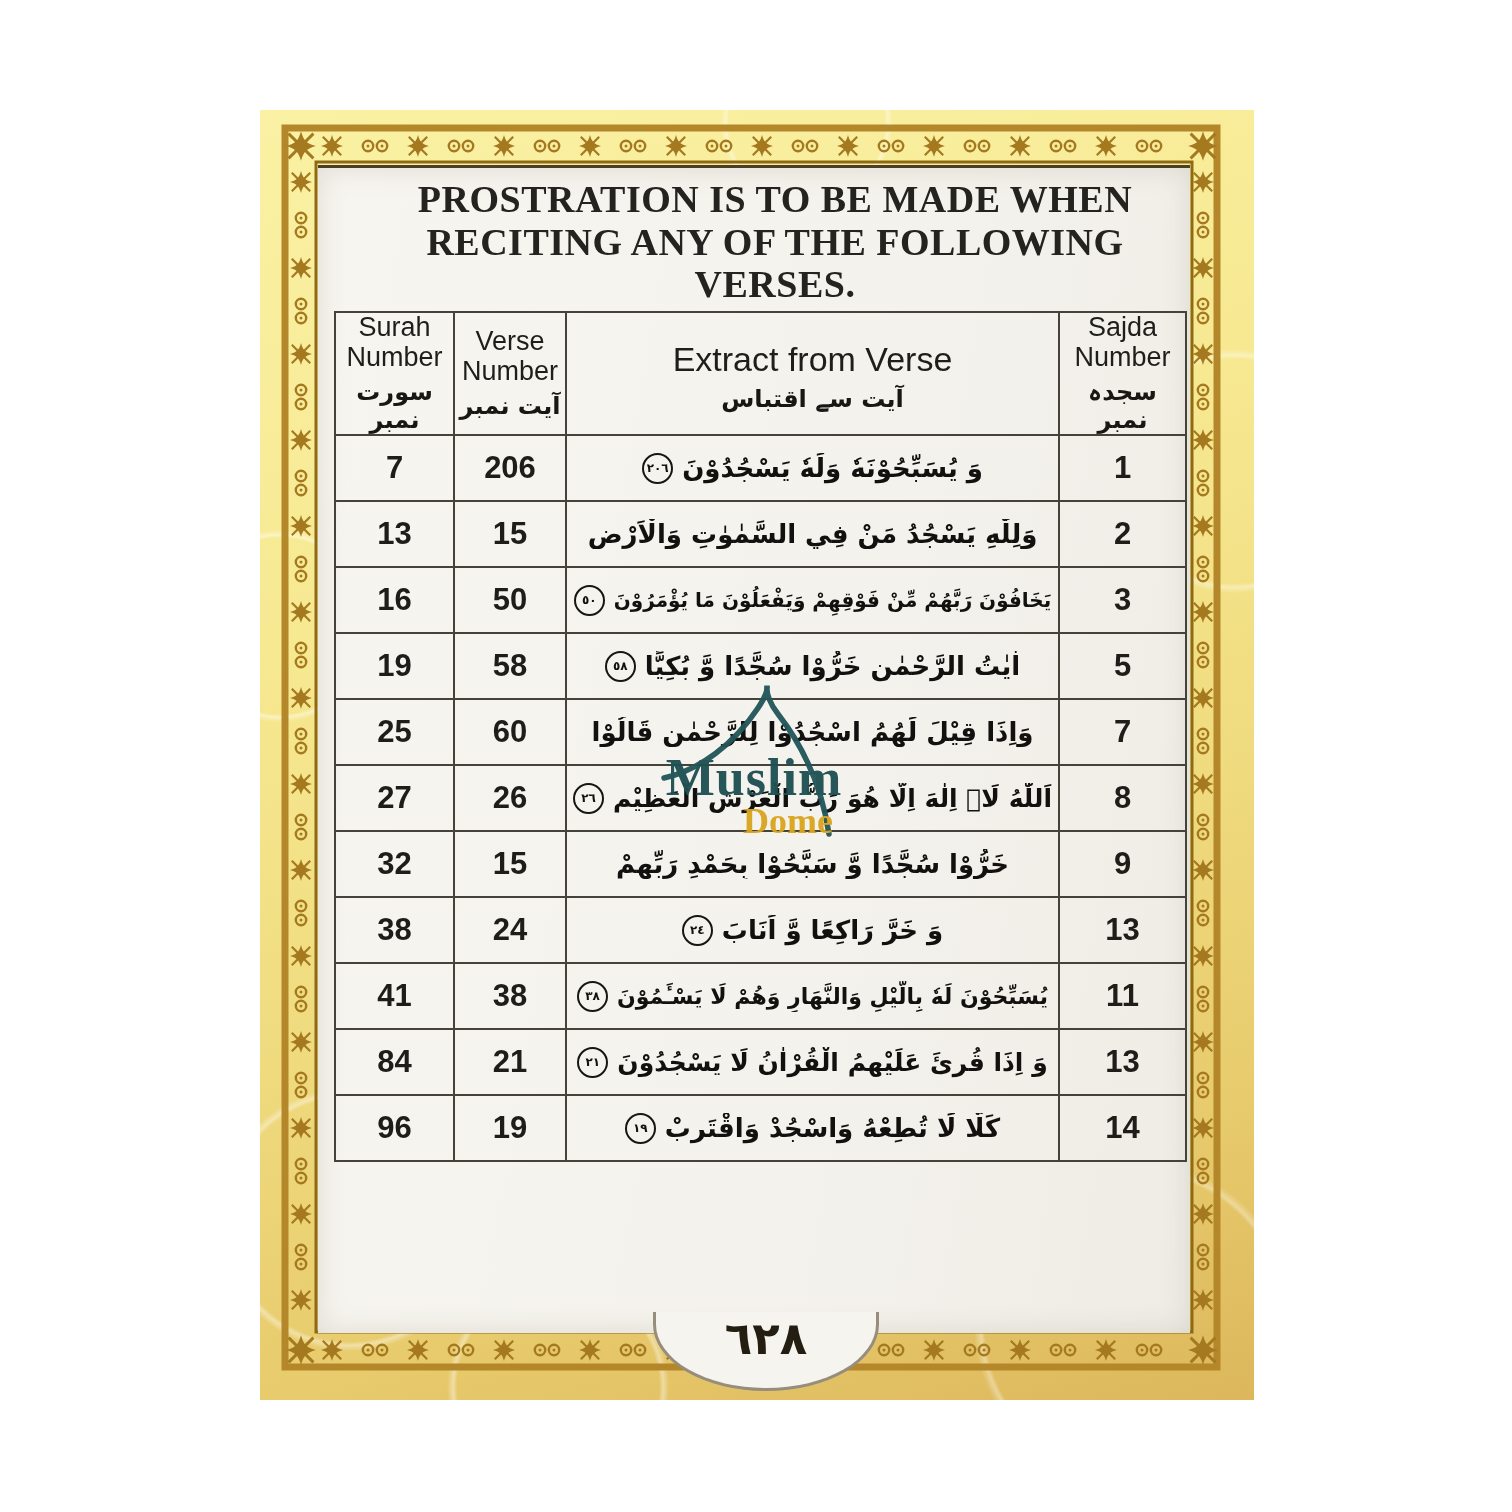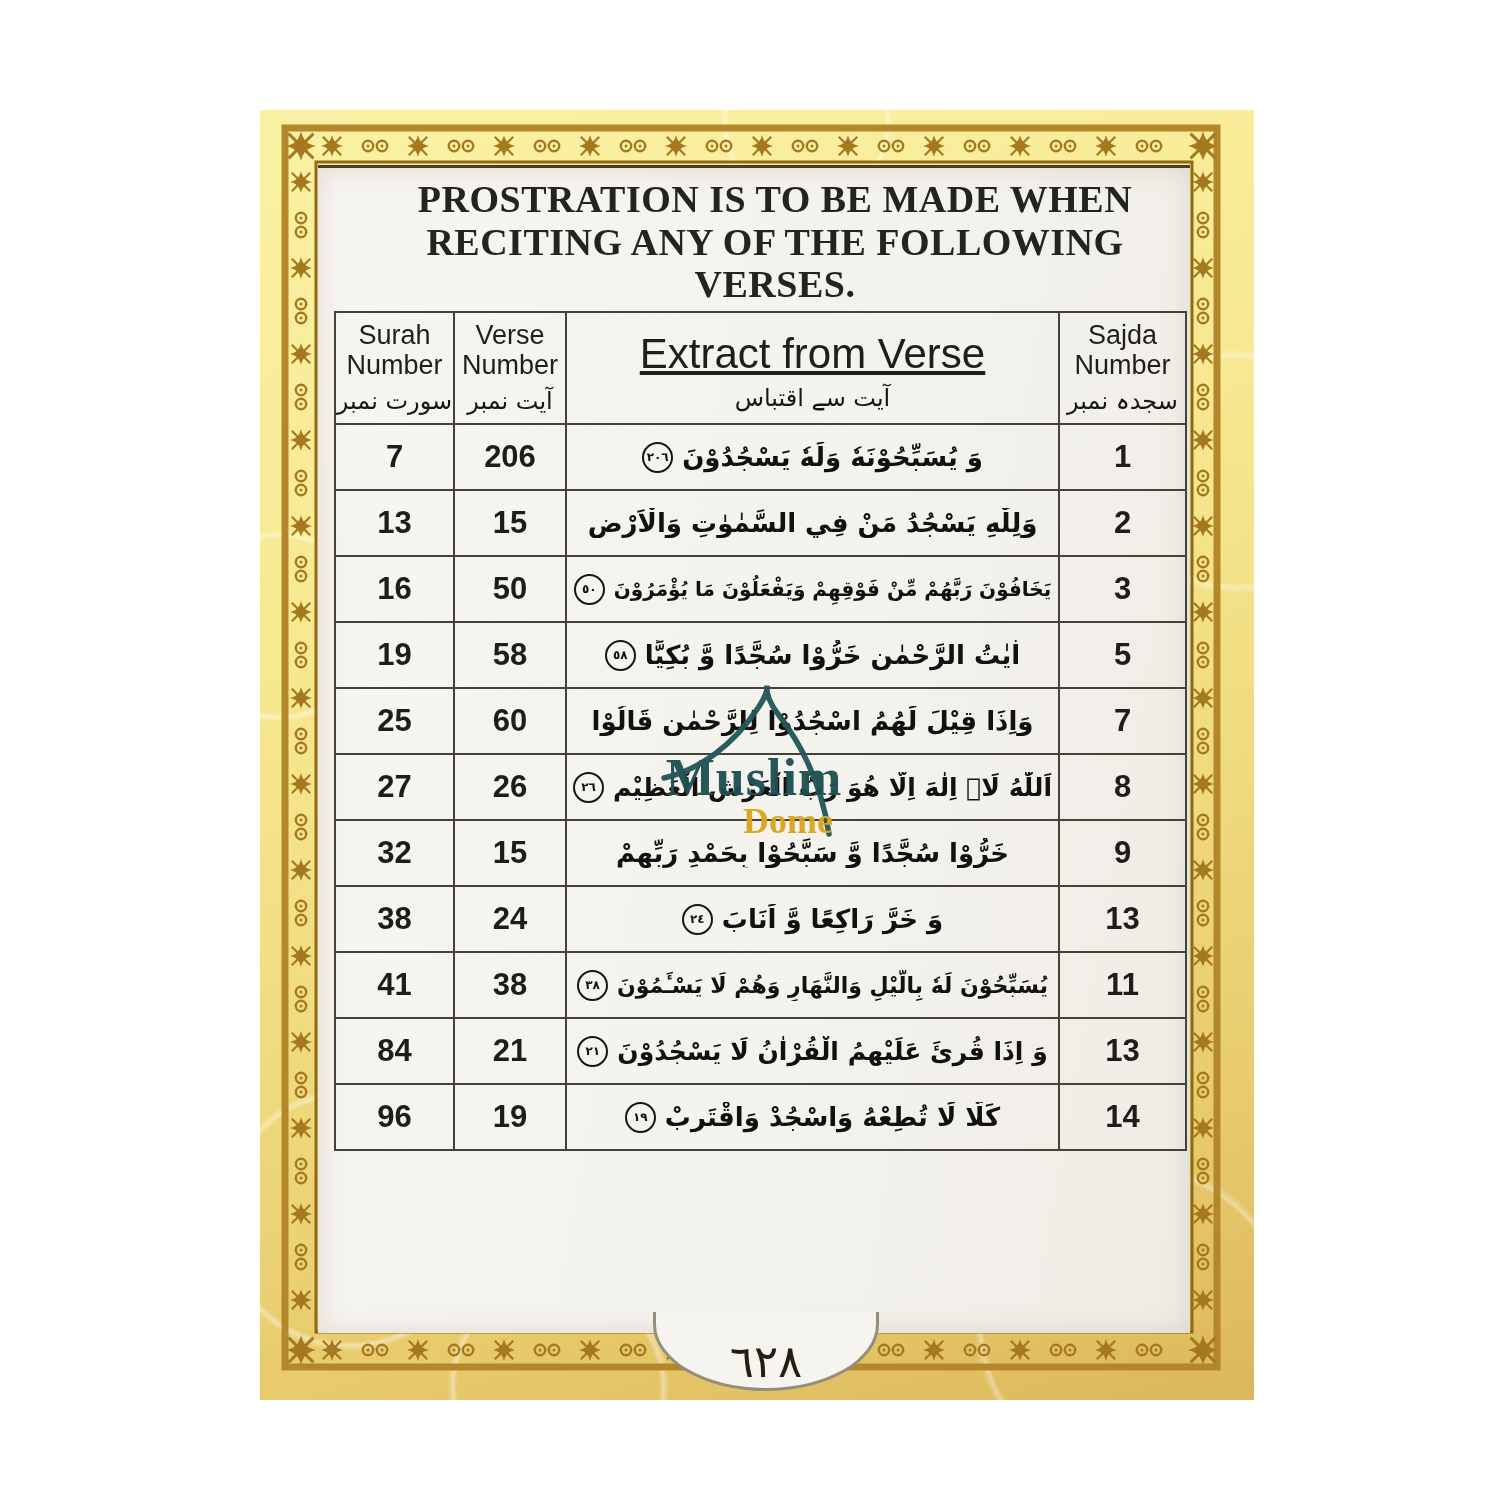--- a/index.html
+++ b/index.html
@@ -40,22 +40,22 @@
   }
   table.sajda col.c-surah{width:119px;}
   table.sajda col.c-verse{width:112px;}
   table.sajda col.c-extract{width:493px;}
   table.sajda col.c-sajda{width:127px;}
   table.sajda td,table.sajda th{
     border:2px solid #45423a;padding:0;vertical-align:middle;text-align:center;
   }
   tr.hdr th{height:110px;font-weight:normal;border-radius:19px;}
   .hdr-en{font-size:27px;line-height:1.1;color:#1f1e1b;}
-  .hdr-en-big{font-size:42px;color:#1f1e1b;padding-top:6px;text-decoration:underline;}
-  .hdr-ur{font-family:"DejaVu Sans",sans-serif;font-size:24px;font-weight:normal;
+  .hdr-en-big{font-size:34px;color:#1f1e1b;padding-top:6px;}
+  .hdr-ur{font-family:"DejaVu Sans",sans-serif;font-size:24px;font-weight:bold;
           color:#181714;margin-top:6px;direction:rtl;}
   tr.data td{height:64px;}
   .num{font-size:31px;font-weight:bold;color:#1e1d1a;}
   .ayah{
     direction:rtl;font-family:"DejaVu Sans",sans-serif;font-weight:bold;
     font-size:26px;color:#12110f;white-space:nowrap;
     display:flex;align-items:center;justify-content:center;gap:9px;
     padding:0 6px;overflow:hidden;
   }
   .marker-wrap{position:relative;display:inline-flex;align-items:center;justify-content:center;}
@@ -67,22 +67,22 @@
   .marker-label{
     position:absolute;top:-15px;right:-6px;font-size:10px;font-weight:normal;
     white-space:nowrap;color:#17160f;
   }
   
   .pagenum-tab{
     position:absolute;left:393px;top:1202px;width:220px;height:76px;z-index:4;
     background:#f6f4ee;
     border:3px solid rgba(72,57,31,.55);border-top:none;
     border-radius:0 0 115px 115px / 0 0 68px 68px;
-    display:flex;align-items:flex-end;justify-content:center;
-    font-family:"DejaVu Sans",sans-serif;font-weight:normal;font-size:45px;color:#241d12;
+    display:flex;align-items:flex-start;justify-content:center;
+    font-family:"DejaVu Sans",sans-serif;font-weight:bold;font-size:45px;color:#241d12;
   }
   
   .watermark{position:absolute;left:392px;top:572px;z-index:6;opacity:.96;}
 </style>
 </head>
 <body>
 
 <div class="photo">
 
   <svg class="frame-svg" width="994" height="1290" viewBox="0 0 994 1290">

